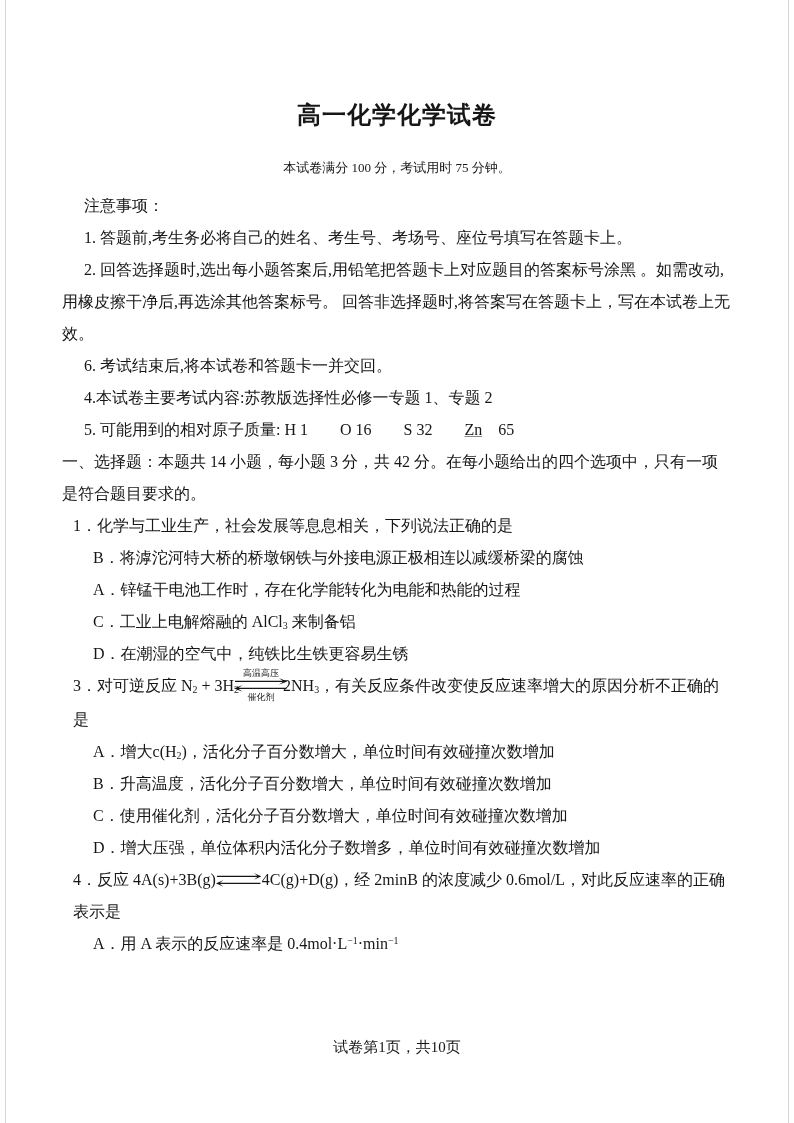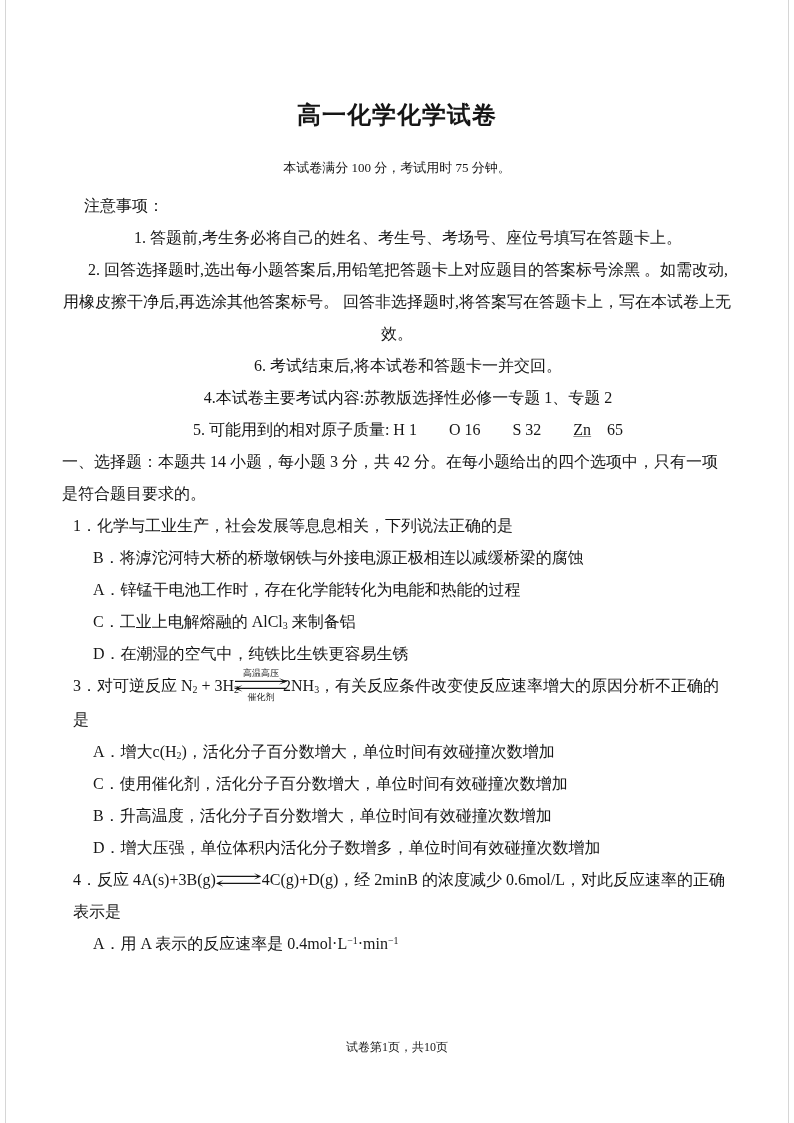--- a/index.html
+++ b/index.html
@@ -50,21 +50,21 @@
   }
 
   .row {
     font-size: 16px;
     line-height: 32px;
     margin: 0;
   }
 
   .notice-block { margin-top: 10px; }
   .notice-heading { padding-left: 22px; }
-  .notice-item { text-indent: 22px; text-align: center; }
+  .notice-item { text-indent: 22px; }
 
   .section-heading { }
 
   .question { }
   .stem { padding-left: 11px; }
   .opt  { padding-left: 31px; }
 
   sub, sup {
     font-size: 0.62em;
     line-height: 0;
@@ -111,21 +111,21 @@
     top: -2px;
   }
   .plain-arrows .arr { transform: scaleX(2.2); }
 
   .footer {
     position: absolute;
     left: 0;
     right: 0;
     top: 1036px;
     text-align: center;
-    font-size: 12px;
+    font-size: 15px;
     line-height: 22px;
   }
 </style>
 </head>
 <body>
 
 <div class="page">
   <div class="page-edge left"></div>
   <div class="page-edge right"></div>
 
@@ -160,22 +160,22 @@
         <span><span>3．对可逆反应 N</span><sub>2</sub><span> + 3H</span><sub>2</sub></span><span class="equil">
             <span class="equil-label">高温高压</span>
             <span class="equil-arrows">
               <span class="arr">⟶</span>
               <span class="arr">⟵</span>
             </span>
             <span class="equil-label">催化剂</span>
           </span><span><span>2NH</span><sub>3</sub><span>，有关反应条件改变使反应速率增大的原因分析不正确的是</span></span>
       </p>
       <p class="row opt"><span>A．增大c(H</span><sub>2</sub><span>)，活化分子百分数增大，单位时间有效碰撞次数增加</span></p>
+      <p class="row opt"><span>B．升高温度，活化分子百分数增大，单位时间有效碰撞次数增加</span></p>
       <p class="row opt"><span>C．使用催化剂，活化分子百分数增大，单位时间有效碰撞次数增加</span></p>
-      <p class="row opt"><span>B．升高温度，活化分子百分数增大，单位时间有效碰撞次数增加</span></p>
       <p class="row opt"><span>D．增大压强，单位体积内活化分子数增多，单位时间有效碰撞次数增加</span></p>
     </div>
 
     <div class="question">
       <p class="row stem">
         <span>4．反应 4A(s)+3B(g)</span><span class="plain-arrows">
             <span class="arr">⟶</span>
             <span class="arr">⟵</span>
           </span><span>4C(g)+D(g)，经 2minB 的浓度减少 0.6mol/L，对此反应速率的正确表示是</span>
       </p>

